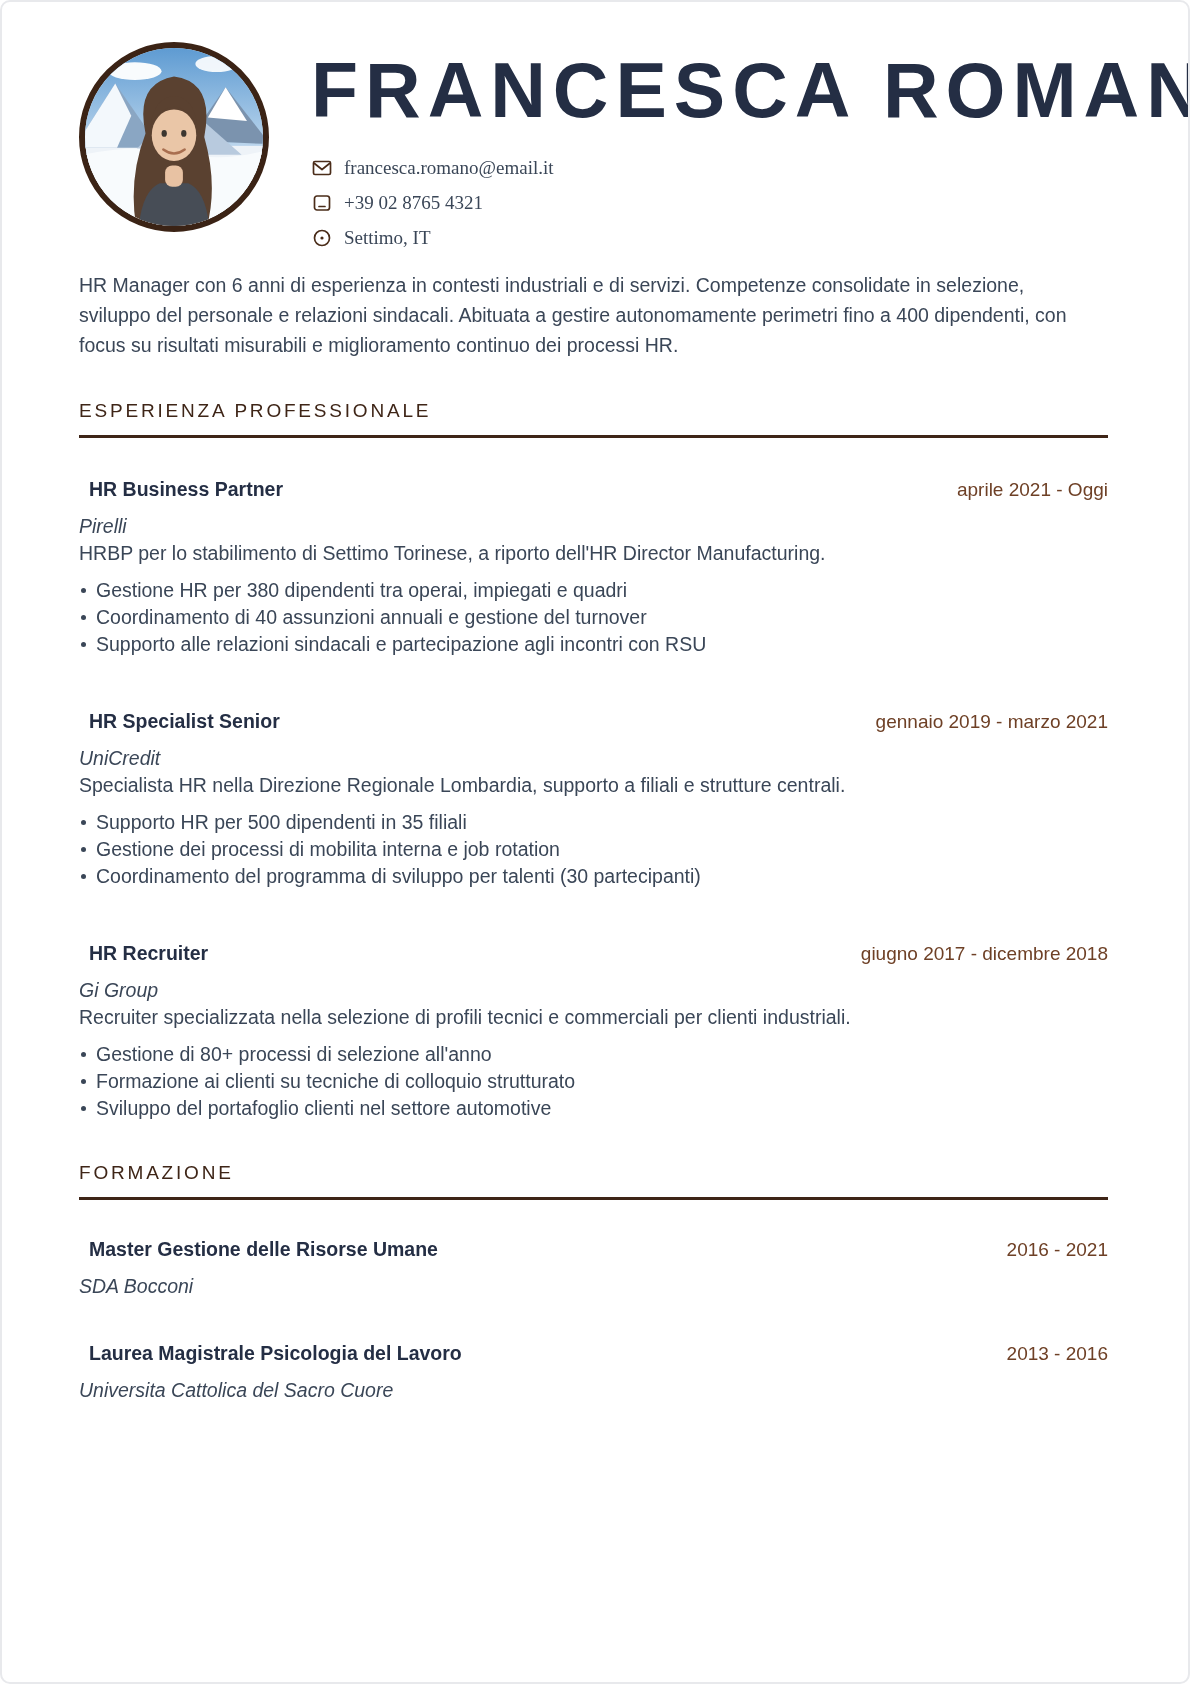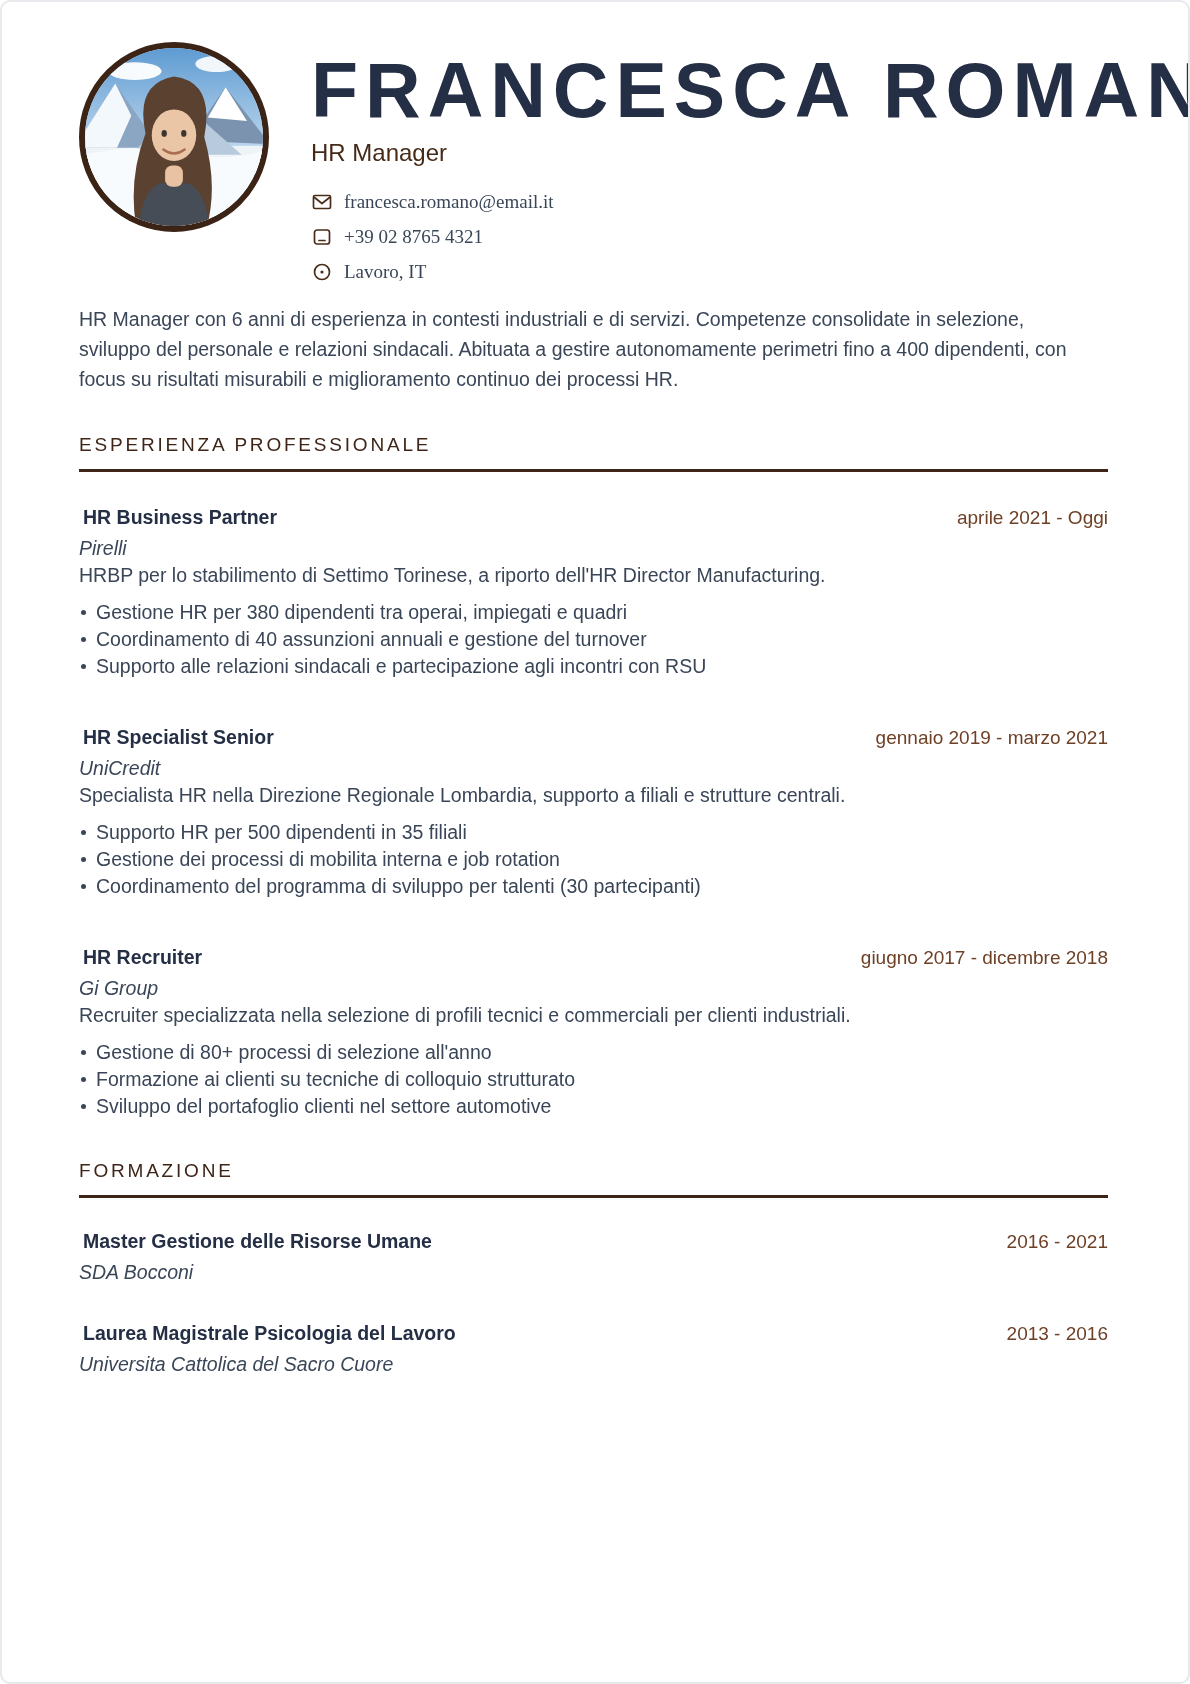--- a/index.html
+++ b/index.html
@@ -58,21 +58,21 @@
     margin:40px 0 0 0;
     font-size:19px;
     font-weight:400;
     letter-spacing:2.8px;
     color:#3e2517;
   }
   .rule{height:3px;background:#3e2517;margin-top:13px;}
   
   .job{margin-top:28px;}
   .row{display:flex;justify-content:space-between;align-items:baseline;}
-  .entry-title{margin:4px;font-size:19.5px;font-weight:700;color:#242e44;line-height:27px;}
+  .entry-title{margin:10px;font-size:19.5px;font-weight:700;color:#242e44;line-height:27px;}
   .dates{font-size:19px;color:#6e4026;white-space:nowrap;line-height:27px;}
   .company{font-size:19.5px;font-style:italic;color:#3a4657;line-height:27px;}
   .desc{margin:0;font-size:19.5px;color:#3a4657;line-height:27px;}
   .bullets{list-style:none;margin:10px 0 0 0;padding:0;}
   .bullets li{
     position:relative;
     padding-left:17px;
     font-size:19.5px;
     line-height:27px;
     color:#3a4657;
@@ -122,21 +122,20 @@
         <ellipse cx="50" cy="49" rx="12.5" ry="14.5" fill="#eac6a7"></ellipse>
         <path d="M37,43 Q39,28 50,27 Q61,28 63,43 Q57,33 50,33 Q43,33 37,43 Z" fill="#5a4130"></path>
         <ellipse cx="44.5" cy="48" rx="1.5" ry="1.9" fill="#3c3630"></ellipse>
         <ellipse cx="55.5" cy="48" rx="1.5" ry="1.9" fill="#3c3630"></ellipse>
         <path d="M44,57 Q50,61.5 56,57" stroke="#a96f50" stroke-width="1.4" fill="none" stroke-linecap="round"></path>
       </svg>
     </div>
 
     <div class="header-main">
       <h1 class="name">FRANCESCA ROMANO</h1>
-      <div class="job-title">HR Manager</div>
 
       <ul class="contacts">
         <li class="contact">
           <span class="cicon">
             <svg viewBox="0 0 22 22">
                 <rect x="2.5" y="4.5" width="17" height="13" rx="1.5"></rect>
                 <polyline points="3.5,6.5 11,12.5 18.5,6.5"></polyline>
               </svg>
           </span>
           <span>francesca.romano@email.it</span>
@@ -150,21 +149,21 @@
           </span>
           <span>+39 02 8765 4321</span>
         </li>
         <li class="contact">
           <span class="cicon">
             <svg viewBox="0 0 22 22">
                 <circle cx="11" cy="11" r="7.5"></circle>
                 <circle cx="11" cy="11" r="1.6" fill="#4a2c19" stroke="none"></circle>
               </svg>
           </span>
-          <span>Lavoro, IT</span>
+          <span>Settimo, IT</span>
         </li>
       </ul>
     </div>
   </header>
 
   <p class="summary">HR Manager con 6 anni di esperienza in contesti industriali e di servizi. Competenze consolidate in selezione, sviluppo del personale e relazioni sindacali. Abituata a gestire autonomamente perimetri fino a 400 dipendenti, con focus su risultati misurabili e miglioramento continuo dei processi HR.</p>
 
   <section>
     <h2 class="sec-h">ESPERIENZA PROFESSIONALE</h2>
     <div class="rule"></div>

